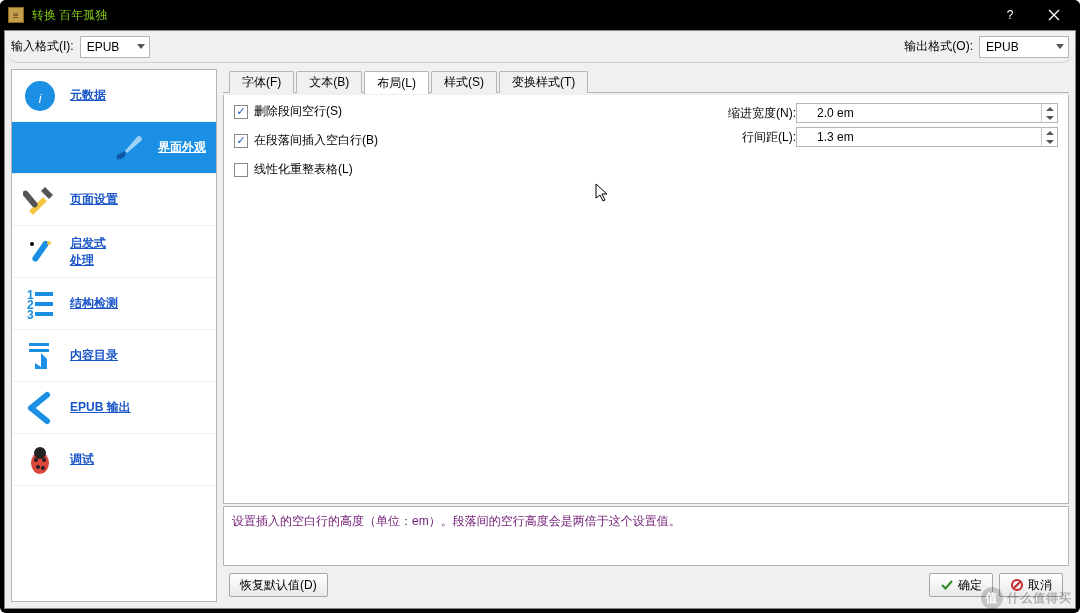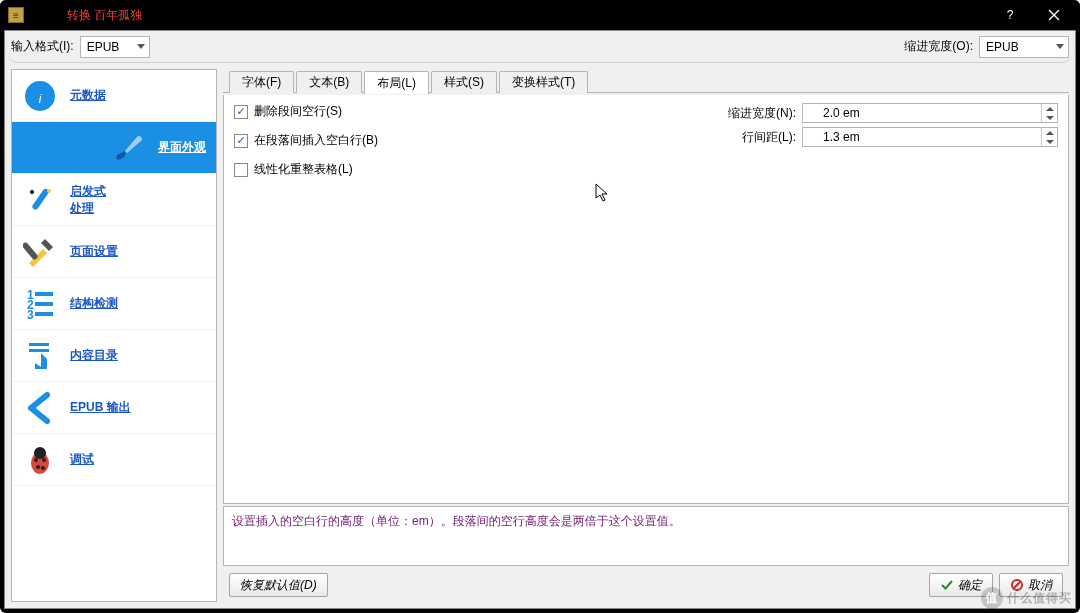--- a/index.html
+++ b/index.html
@@ -2,21 +2,21 @@
 <html><head>
 <meta charset="utf-8">
 <style>
 * { box-sizing: border-box; margin: 0; padding: 0; font-family: "Microsoft YaHei", "SimSun", Arial, sans-serif; font-size: 12px; }
 html, body { width: 1080px; height: 613px; overflow: hidden; }
 .window { width: 1080px; height: 613px; background: #000; display: flex; flex-direction: column; border-radius: 6px; overflow: hidden; }
 
 
 .titlebar { height: 30px; background: #000; color: #fff; display: flex; align-items: center; padding: 0 4px 0 8px; }
 .titlebar .app-icon { width: 16px; height: 16px; background: #c2a04c; border: 1px solid #8a6a1f; margin-right: 8px; display: flex; align-items: center; justify-content: center; font-size: 10px; color: #4a3812; }
-.titlebar .title { flex: 1; color: #ef4444; margin-left: 35px; }
+.titlebar .title { flex: 1; color: #84cc16; }
 .titlebar .win-btns { display: flex; gap: 0; }
 .titlebar .win-btn { width: 44px; height: 30px; display: flex; align-items: center; justify-content: center; color: #fff; cursor: pointer; }
 
 
 .inner { flex: 1; margin: 0 4px 4px 4px; background: #f0f0f0; display: flex; flex-direction: column; border: 1px solid #888; }
 
 
 .format-row { height: 32px; display: flex; align-items: center; padding: 0 6px; gap: 6px; border-bottom: 1px solid #d0d0d0; border-radius: 14px; }
 .format-row .spacer { flex: 1; }
 .format-row label { color: #000; }
@@ -42,33 +42,33 @@
 .tab { height: 22px; padding: 0 12px; border: 1px solid #b5b5b5; border-bottom: none; background: #f0f0f0; margin-right: 2px; display: flex; align-items: center; cursor: pointer; position: relative; z-index: 1; border-radius: 2px 2px 0 0; }
 .tab.active { background: #fff; z-index: 2; height: 23px; margin-bottom: -1px; }
 
 .tab-panel { flex: 1; background: #fff; border: 1px solid #b5b5b5; border-top: none; padding: 8px 10px; display: flex; gap: 20px; min-height: 0; }
 .col-left { display: flex; flex-direction: column; gap: 12px; }
 .col-right { margin-left: auto; display: flex; flex-direction: column; gap: 4px; min-width: 340px; }
 .chk-row { display: flex; align-items: center; gap: 6px; }
 .chk { width: 14px; height: 14px; border: 1px solid #888; background: #fff; display: flex; align-items: center; justify-content: center; cursor: pointer; }
 .chk.checked::after { content: "✓"; font-size: 11px; color: #1a56c7; line-height: 1; }
 
-.field-row { display: flex; align-items: center; gap: 6px; }
+.field-row { display: flex; align-items: center; gap: 0; }
 .field-row .flabel { text-align: right; min-width: 78px; }
 .spin { flex: 1; height: 20px; background: #fff; border: 1px solid #b5b5b5; display: flex; align-items: center; padding: 0 0 0 20px; font-family: "Courier New", monospace; position: relative; }
 .spin .btns { width: 16px; height: 100%; border-left: 1px solid #ccc; display: flex; flex-direction: column; margin-left: auto; }
 .spin .sb { flex: 1; display: flex; align-items: center; justify-content: center; cursor: pointer; }
 .spin .sb::before { content:""; width:0; height:0; border-left:4px solid transparent; border-right:4px solid transparent; }
 .spin .sb.up::before { border-bottom: 4px solid #555; }
 .spin .sb.dn::before { border-top: 4px solid #555; }
 
 .hint { height: 60px; background: #fff; border: 1px solid #b5b5b5; padding: 6px 8px; color: #701a75; }
 
 
-.bottom { height: 34px; display: flex; align-items: center; padding: 0 6px; gap: 6px; font-style: italic; }
+.bottom { height: 34px; display: flex; align-items: center; padding: 0 6px; gap: 6px; }
 .btn { height: 24px; padding: 0 10px; background: linear-gradient(#fff,#e9e9e9); border: 1px solid #a5a5a5; border-radius: 2px; display: flex; align-items: center; gap: 4px; cursor: pointer; }
 .btn .i { width: 14px; height: 14px; display: flex; align-items: center; justify-content: center; }
 
 .cursor { position: absolute; left: 595px; top: 183px; pointer-events: none; }
 
 .watermark { position: absolute; right: 8px; bottom: 4px; color: rgba(0,0,0,.28); font-size: 18px; font-weight: bold; letter-spacing: 1px; pointer-events:none; display:flex; align-items:center; gap:4px;}
 .watermark .c { width:22px; height:22px; border-radius:50%; background:rgba(0,0,0,.18); display:flex; align-items:center; justify-content:center; color:#fff; font-size:12px;}
 </style>
 </head>
 <body>
@@ -88,21 +88,21 @@
   </div>
 
   <div class="inner">
     <div class="format-row">
       <label>输入格式(I):</label>
       <div class="combo">
         <span>EPUB</span>
         <span class="arrow"></span>
       </div>
       <div class="spacer"></div>
-      <label>缩进宽度(O):</label>
+      <label>输出格式(O):</label>
       <div class="combo" style="min-width:90px">
         <span>EPUB</span>
         <span class="arrow"></span>
       </div>
     </div>
 
     <div class="body">
       <div class="sidebar">
         <div class="side-item">
           <span class="icon">
@@ -118,37 +118,37 @@
               <svg width="34" height="34" viewBox="0 0 34 34">
                 <path d="M6 24 Q4 30 10 28 Q16 26 14 20 Z" fill="#1058a8"></path>
                 <path d="M14 20 L26 6 Q28 4 30 6 Q32 8 30 10 L16 22 Z" fill="#9fd0f7"></path>
               </svg>
             </span>
           <span class="lbl">界面外观</span>
         </div>
         <div class="side-item">
           <span class="icon">
               <svg width="34" height="34" viewBox="0 0 34 34">
+                <path d="M6 28 L20 14 L24 18 L10 32 Z" fill="#f5c542"></path>
+                <path d="M22 4 L30 12 L26 16 L18 8 Z" fill="#555"></path>
+                <rect x="4" y="6" width="6" height="20" rx="3" fill="#555" transform="rotate(-40 7 16)"></rect>
+              </svg>
+            </span>
+          <span class="lbl link">页面设置</span>
+        </div>
+        <div class="side-item">
+          <span class="icon">
+              <svg width="34" height="34" viewBox="0 0 34 34">
                 <rect x="14" y="4" width="6" height="24" rx="3" fill="#1a8fe3" transform="rotate(35 17 17)"></rect>
                 <circle cx="9" cy="9" r="2" fill="#f5c photographers"></circle>
                 <circle cx="26" cy="8" r="2" fill="#f5c542"></circle>
               </svg>
             </span>
           <span class="lbl link" style="white-space:pre-line">启发式
 处理</span>
-        </div>
-        <div class="side-item">
-          <span class="icon">
-              <svg width="34" height="34" viewBox="0 0 34 34">
-                <path d="M6 28 L20 14 L24 18 L10 32 Z" fill="#f5c542"></path>
-                <path d="M22 4 L30 12 L26 16 L18 8 Z" fill="#555"></path>
-                <rect x="4" y="6" width="6" height="20" rx="3" fill="#555" transform="rotate(-40 7 16)"></rect>
-              </svg>
-            </span>
-          <span class="lbl link">页面设置</span>
         </div>
         <div class="side-item">
           <span class="icon">
               <svg width="34" height="34" viewBox="0 0 34 34">
                 <text x="4" y="12" font-size="10" fill="#1a8fe3" font-weight="bold">1</text>
                 <rect x="12" y="5" width="18" height="4" fill="#1a8fe3"></rect>
                 <text x="4" y="22" font-size="10" fill="#1a8fe3" font-weight="bold">2</text>
                 <rect x="12" y="15" width="18" height="4" fill="#1a8fe3"></rect>
                 <text x="4" y="32" font-size="10" fill="#1a8fe3" font-weight="bold">3</text>
                 <rect x="12" y="25" width="18" height="4" fill="#1a8fe3"></rect>

